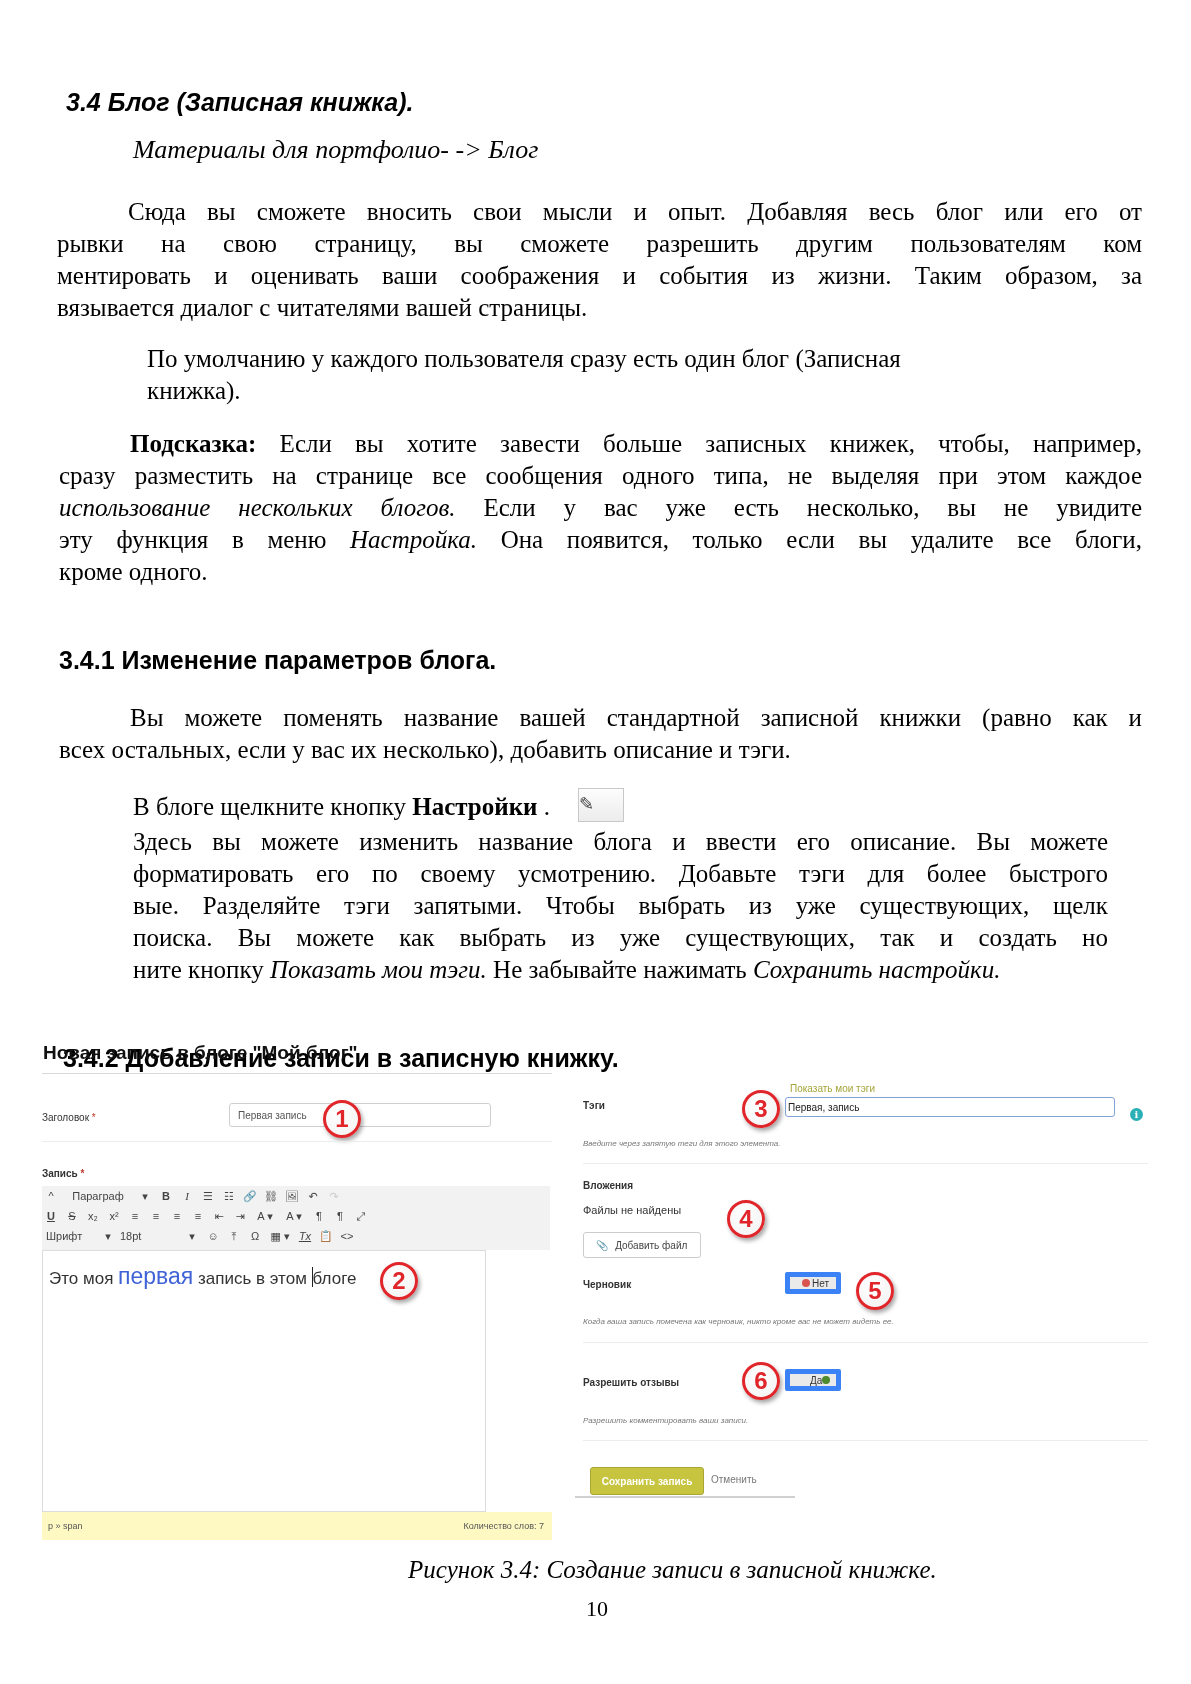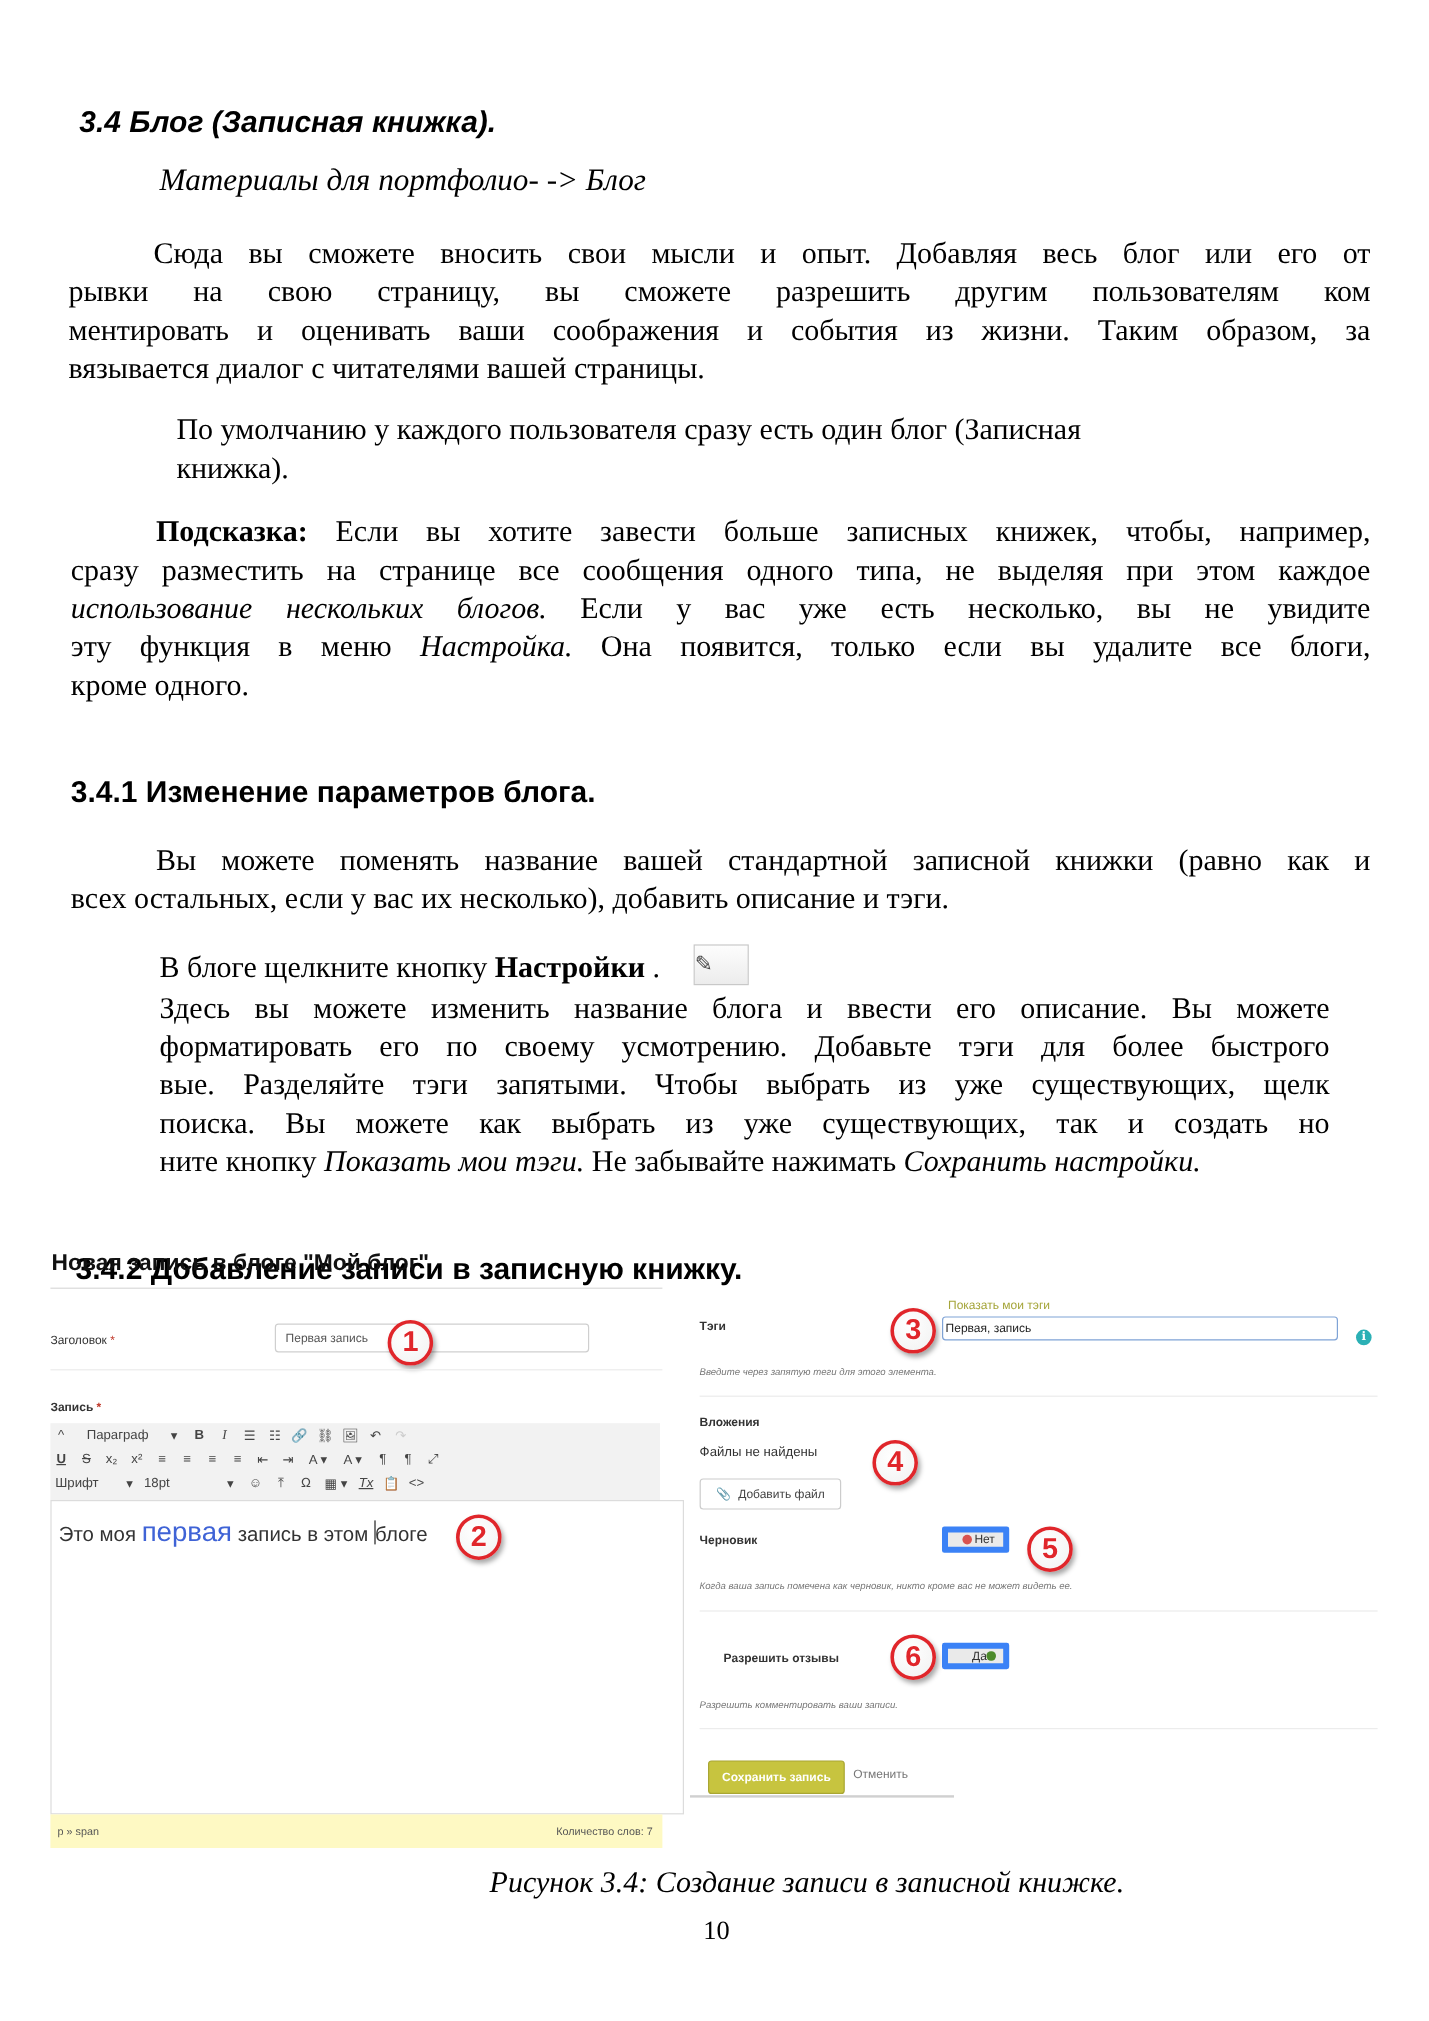--- a/index.html
+++ b/index.html
@@ -29,21 +29,21 @@
   
   .shot { font-family: "Liberation Sans", "DejaVu Sans", sans-serif; color: #333; }
   .shot-title { left: 43px; top: 1042px; font-size: 19px; font-weight: bold; color: #111; }
   .hr { position: absolute; height: 1px; background: #d9d9d9; }
   .lbl { font-size: 10px; color: #333; }
   .req { color: #c0392b; }
   .input { position: absolute; border: 1px solid #cfcfcf; border-radius: 3px; background: #fff; font-size: 10px; color: #555; padding: 0 8px; box-sizing: border-box; display: flex; align-items: center; }
   .toolbar { left: 42px; top: 1186px; width: 508px; height: 64px; background: #f2f2f2; }
   .tb-row { position: absolute; left: 0; height: 20px; display: flex; align-items: center; font-size: 11px; color: #444; }
   .tb-row span { display: inline-block; min-width: 18px; text-align: center; margin-right: 3px; }
-  .editor { left: 42px; top: 1250px; width: 528px; height: 262px; border: 1px solid #dcdcdc; box-sizing: border-box; background: #fff; }
+  .editor { left: 42px; top: 1250px; width: 444px; height: 262px; border: 1px solid #dcdcdc; box-sizing: border-box; background: #fff; }
   .editor-text { position: absolute; left: 6px; top: 12px; font-size: 17px; color: #333; }
   .editor-text .hl { color: #3f63d6; font-size: 23px; }
   .caret { display: inline-block; width: 1px; height: 20px; background: #222; vertical-align: -3px; }
   .statusbar { left: 42px; top: 1512px; width: 510px; height: 28px; background: #fef9c3; font-size: 9px; color: #555; }
   .badge { position: absolute; width: 38px; height: 38px; border-radius: 50%; border: 3px solid #e0262b; background: radial-gradient(circle at 40% 35%, #ffffff, #f1f1f1); box-shadow: 2px 3px 4px rgba(0,0,0,0.35); box-sizing: border-box; color: #e0262b; font-size: 24px; font-weight: bold; display: flex; align-items: center; justify-content: center; text-shadow: 0 0 2px #fff; }
 
   .tag-link { left: 790px; top: 1083px; font-size: 10px; color: #a5a53a; }
   .hint { font-size: 8px; color: #777; font-style: italic; }
   .btn { position: absolute; border: 1px solid #ccc; border-radius: 3px; background: #fff; font-size: 10px; color: #444; display: flex; align-items: center; justify-content: center; box-sizing: border-box; }
   .toggle { position: absolute; width: 56px; height: 22px; border: 5px solid #3b82f6; background: #eaeaea; border-radius: 2px; box-sizing: border-box; font-size: 10px; color: #333; display: flex; align-items: center; }
@@ -185,21 +185,21 @@
 
   <div class="abs lbl" style="left:583px; top:1279px; font-weight:bold;">Черновик</div>
   <div class="toggle" style="left:785px; top:1272px; padding-left:12px;">
       <span class="dot" style="background:#d9534f; margin-right:2px;"></span>
       <span>Нет</span>
     </div>
   <div class="badge" style="left:856px; top:1272px;">5</div>
   <div class="abs hint" style="left:583px; top:1317px;">Когда ваша запись помечена как черновик, никто кроме вас не может видеть ее.</div>
   <div class="hr" style="left:583px; top:1342px; width:565px; background:#ececec;"></div>
 
-  <div class="abs lbl" style="left:583px; top:1377px; font-weight:bold;margin-left:20px;">Разрешить отзывы</div>
+  <div class="abs lbl" style="left:583px; top:1377px; font-weight:bold;">Разрешить отзывы</div>
   <div class="toggle" style="left:785px; top:1369px; padding-left:20px; justify-content:space-between; padding-right:6px;">
       <span>Да</span>
       <span class="dot" style="background:#4c8a2b;"></span>
     </div>
   <div class="badge" style="left:742px; top:1362px;">6</div>
   <div class="abs hint" style="left:583px; top:1416px;">Разрешить комментировать ваши записи.</div>
   <div class="hr" style="left:583px; top:1440px; width:565px; background:#ececec;"></div>
 
   <div class="abs save-btn">Сохранить запись</div>
   <div class="abs cancel-link">Отменить</div>

